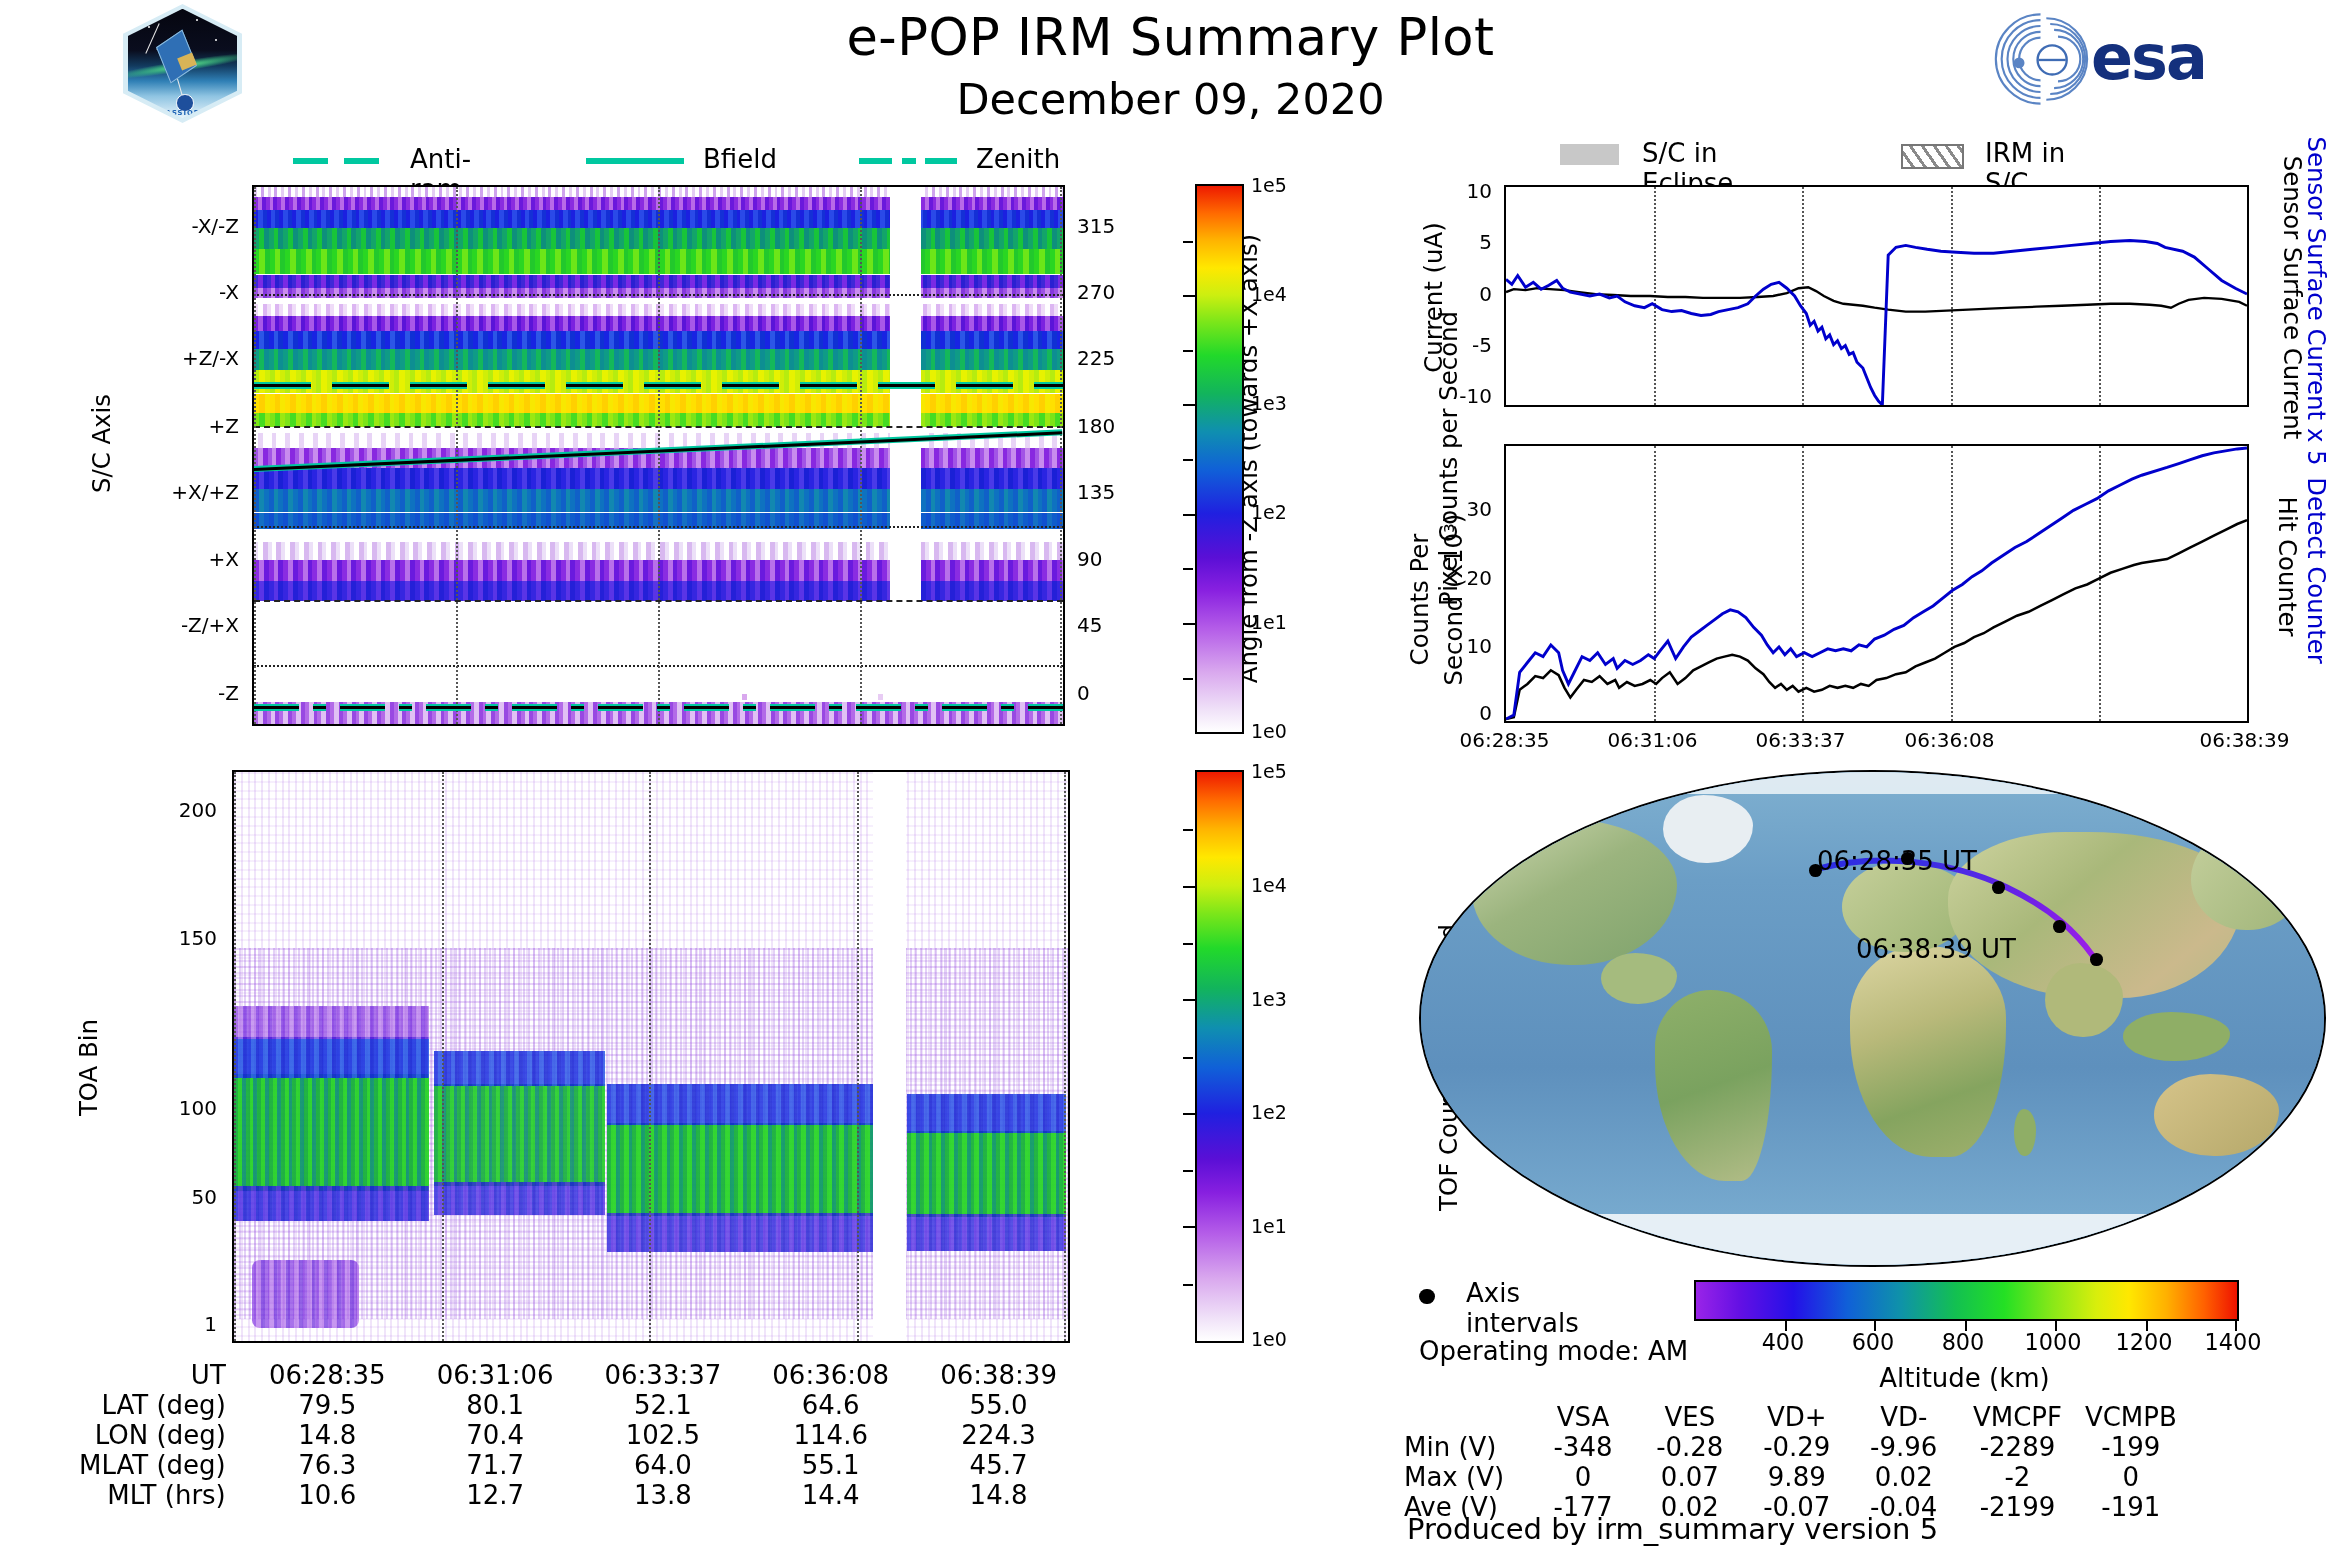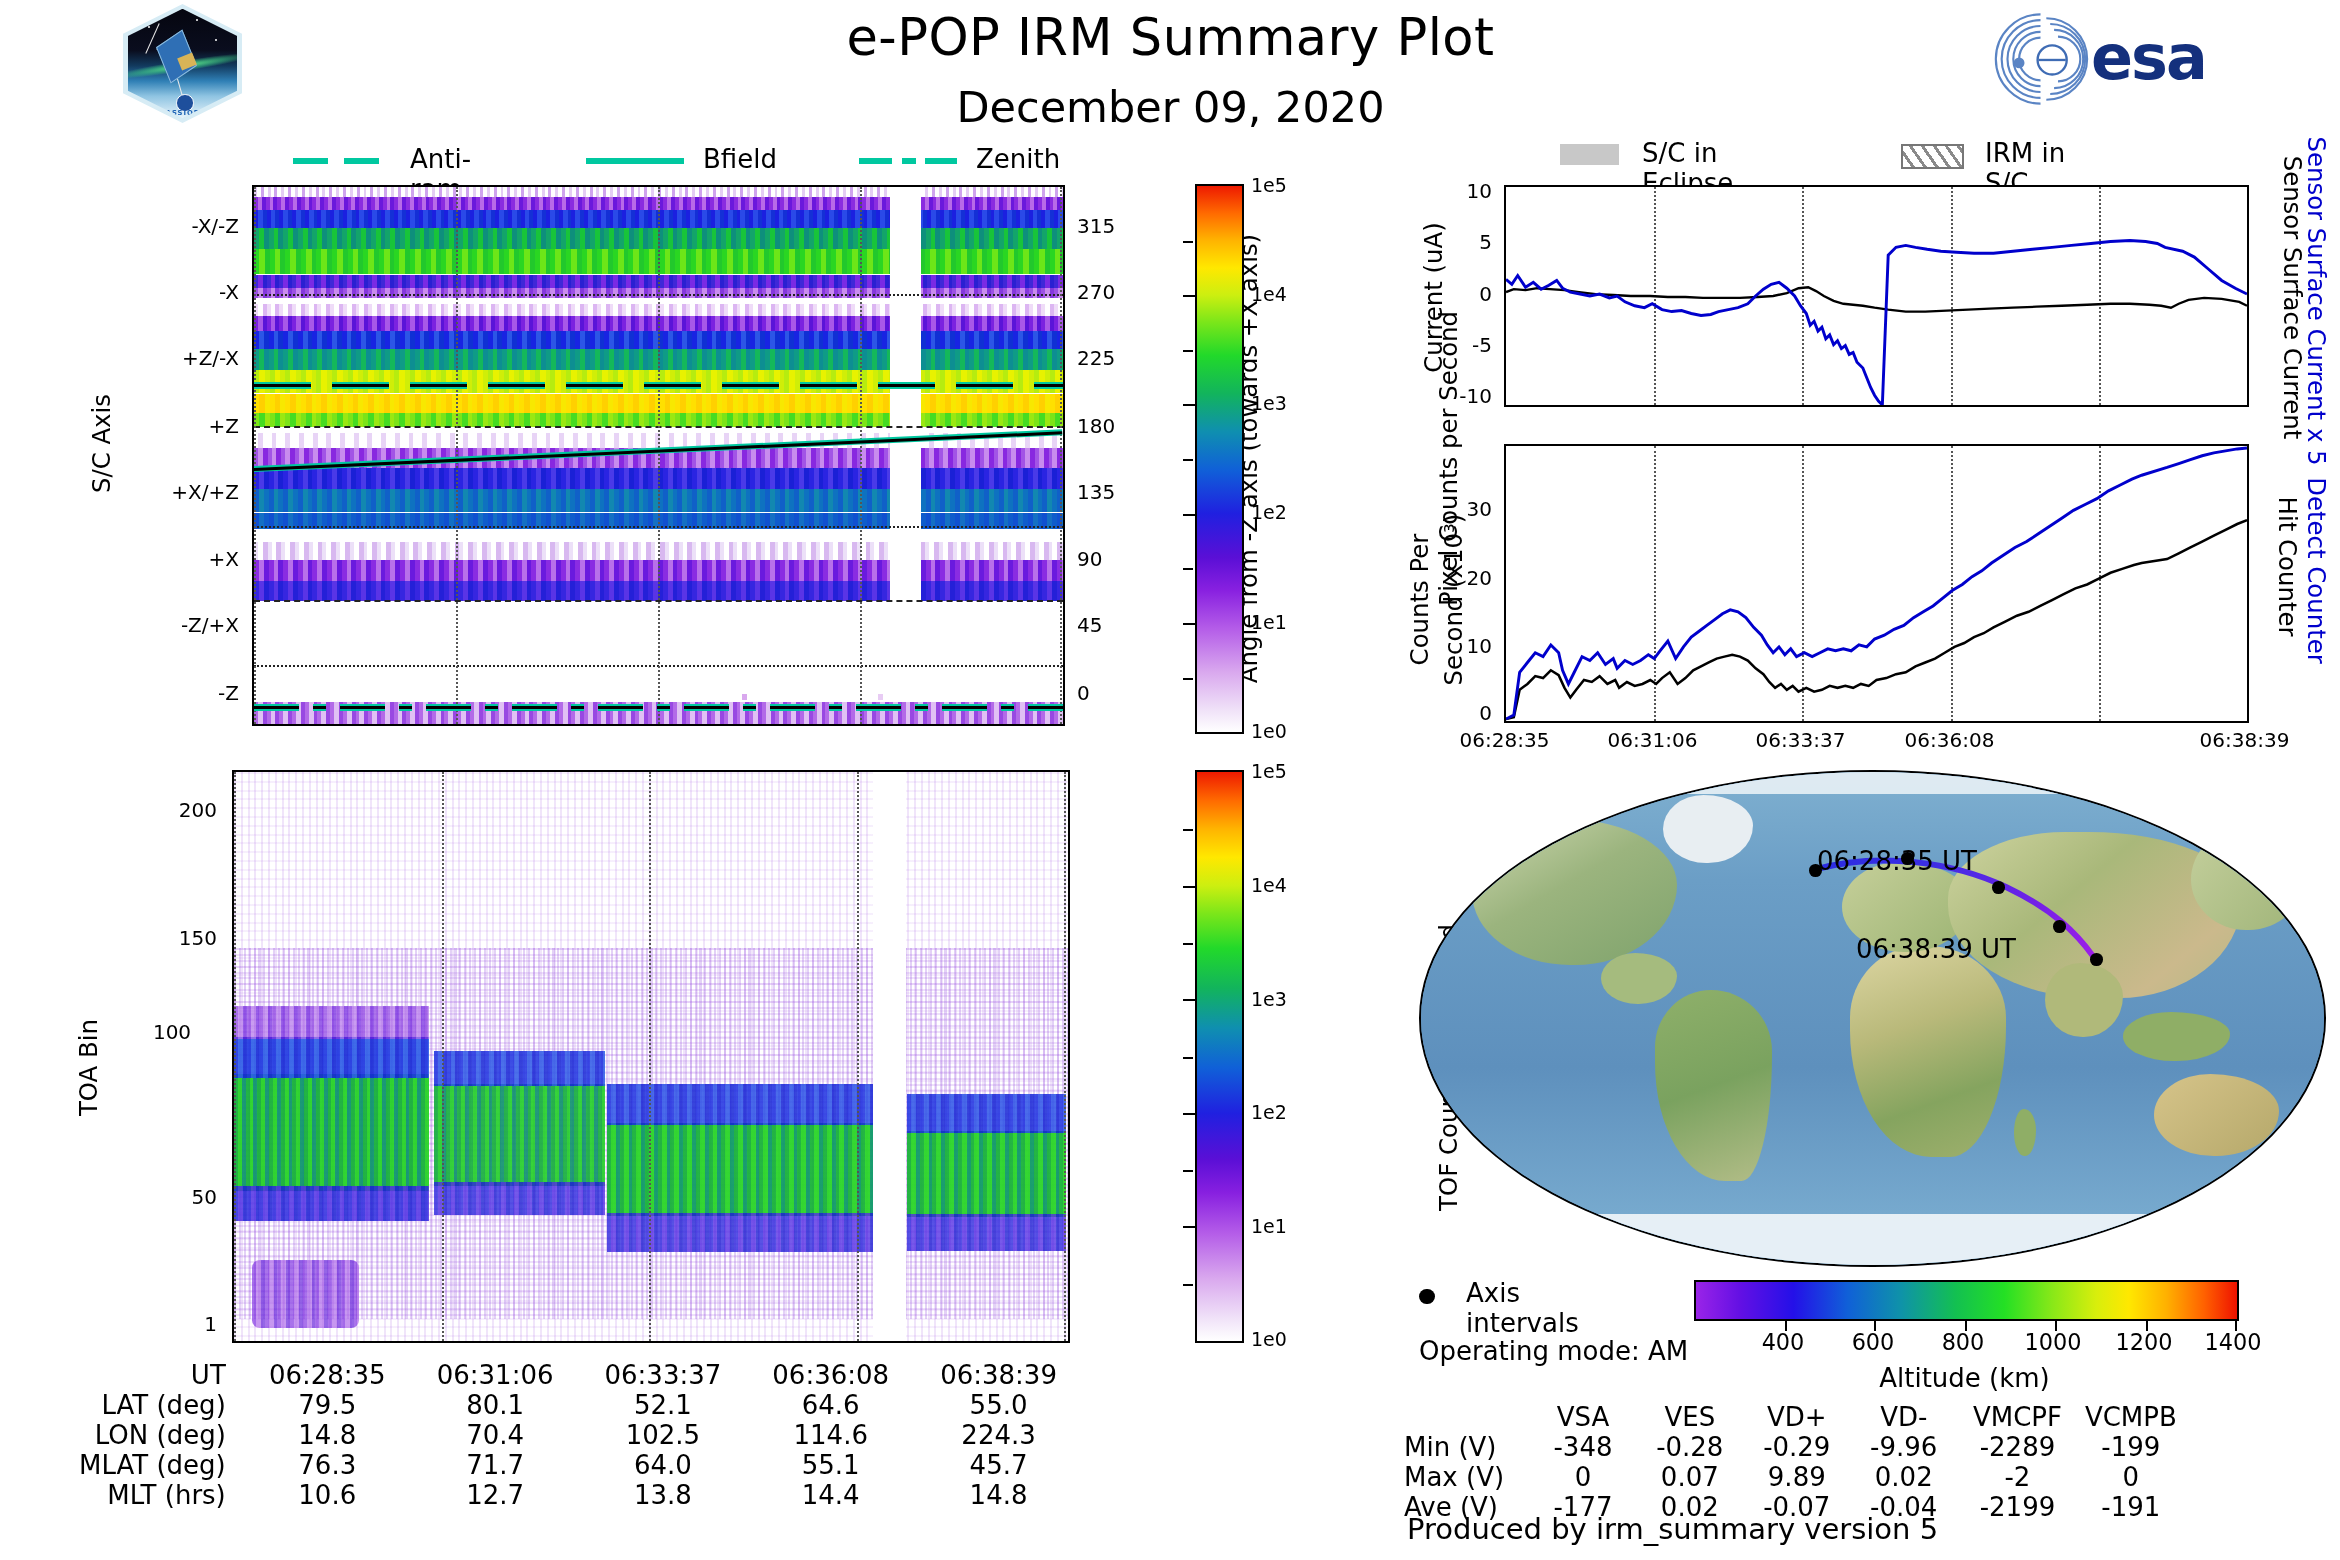--- a/index.html
+++ b/index.html
@@ -4,21 +4,21 @@
 <style>
   html,body{margin:0;padding:0;background:#fff;}
   body{width:2341px;height:1560px;position:relative;font-family:"DejaVu Sans","Liberation Sans",sans-serif;color:#000;overflow:hidden;}
   .abs{position:absolute;}
   .ctr{text-align:center;}
   .rot90{transform:rotate(-90deg);transform-origin:50% 50%;white-space:nowrap;}
   .rot270{transform:rotate(90deg);transform-origin:50% 50%;white-space:nowrap;}
 
   
   #title-main{left:0;top:7.8px;width:2341px;font-size:51px;letter-spacing:0.5px;}
-  #title-sub{left:0;top:82px;width:2341px;font-size:43px;}
+  #title-sub{left:0;top:74px;width:2341px;font-size:43px;}
 
   
   #cassiope-logo{left:123px;top:3.9px;width:119px;height:119px;}
   .hexwrap{width:100%;height:100%;position:relative;}
   .hexshape{position:absolute;inset:0;clip-path:polygon(50% 0%,100% 25%,100% 75%,50% 100%,0% 75%,0% 25%);}
   .hexouter{background:#d7ecf5;}
   .hexinner{position:absolute;left:4.9px;top:4.9px;right:4.9px;bottom:4.9px;
     clip-path:polygon(50% 0%,100% 25%,100% 75%,50% 100%,0% 75%,0% 25%);
     background:linear-gradient(180deg,#05060f 0%,#0a0d1e 38%,#123a5e 52%,#2f7fb5 66%,#8fc4e2 80%,#e8f4fb 100%);
     overflow:hidden;}
@@ -249,21 +249,21 @@
 <div class="abs cblabel" style="left:1251px;top:283px;">1e4</div>
 <div class="abs cblabel" style="left:1251px;top:392px;">1e3</div>
 <div class="abs cblabel" style="left:1251px;top:501px;">1e2</div>
 <div class="abs cblabel" style="left:1251px;top:611px;">1e1</div>
 <div class="abs cblabel" style="left:1251px;top:720px;">1e0</div>
 <div class="abs rot90 axlab" style="left:1175px;top:444px;width:546px;text-align:center;">Pixel Counts per Second</div>
 
 <div class="abs rot90 axlab" style="left:4.9px;top:1053px;width:166px;text-align:center;">TOA Bin</div>
 <div class="abs tick" style="left:127px;top:798px;width:90px;text-align:right;">200</div>
 <div class="abs tick" style="left:127px;top:926px;width:90px;text-align:right;">150</div>
-<div class="abs tick" style="left:127px;top:1020px;width:90px;text-align:center;">100</div>
+<div class="abs tick" style="left:127px;top:1096px;width:90px;text-align:right;">100</div>
 <div class="abs tick" style="left:127px;top:1185px;width:90px;text-align:right;">50</div>
 <div class="abs tick" style="left:127px;top:1312px;width:90px;text-align:right;">1</div>
 
 <div class="abs" id="spec2-frame">
 
   <div class="abs" style="left:0;top:0;width:100%;height:100%;
        background:
          repeating-linear-gradient(to right, rgba(150,70,220,.14) 0 2px, transparent 2px 6.8px),
          repeating-linear-gradient(to bottom, rgba(170,100,230,.10) 0 2px, transparent 2px 8.8px);"></div>
   <div class="abs" style="left:0;top:176px;width:100%;height:371px;

